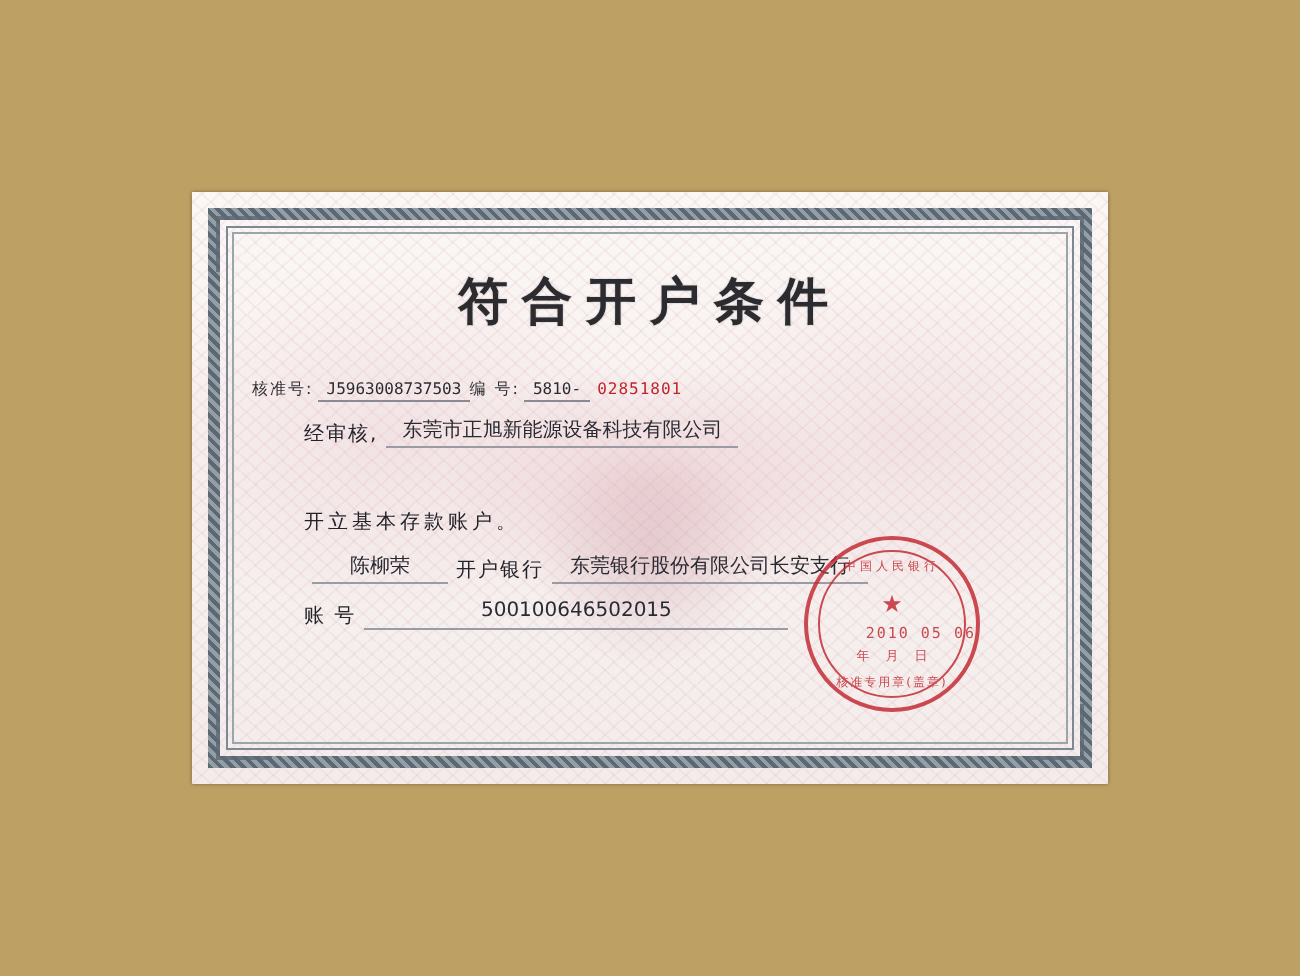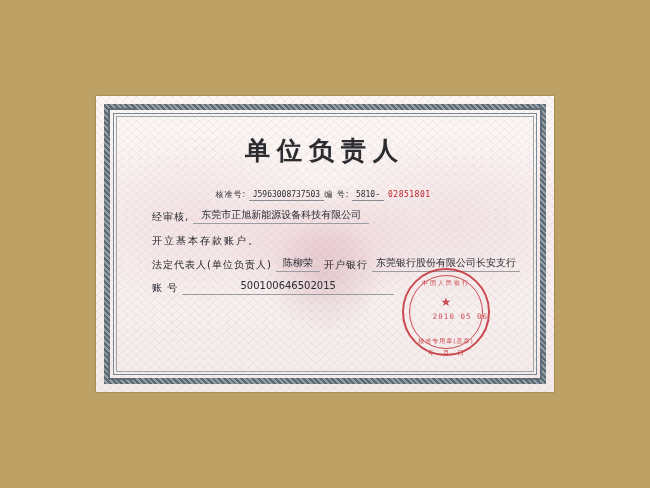--- a/index.html
+++ b/index.html
@@ -81,21 +81,21 @@
     font-family: "DejaVu Serif", serif;
     font-size: 25px;
     letter-spacing: 7px;
     color: #2b2b30;
     font-weight: bold;
     margin-top: 10px;
     text-shadow: 0 0 1px rgba(0,0,0,0.25);
   }
   #row-numbers {
     display: flex;
-    justify-content: center;
+    justify-content: flex-start;
     margin-top: 22px;
     font-size: 8px;
     color: #2e2e34;
   }
   .numlabel { letter-spacing: 1px; }
   .numval {
     font-family: "DejaVu Sans Mono", monospace;
     font-size: 8px;
     color: #2b2b33;
     border-bottom: 1px solid #8a8a92;
@@ -126,21 +126,21 @@
     white-space: nowrap;
   }
   .fill.w170 { width: 168px; }
   .fill.w60  { width: 60px; }
   .fill.w150 { width: 150px; }
   .fill.w200 { width: 204px; }
   .indent { padding-left: 26px; }
   .trail { white-space: nowrap; font-size: 10px; letter-spacing: 1px; }
 
   #line-open {
-    margin-top: 10px;
+    margin-top: 30px;
     font-size: 10px;
     letter-spacing: 2px;
     color: #23232a;
     padding-left: 26px;
   }
 
   
   #seal {
     position: absolute;
     right: 34px;
@@ -184,21 +184,20 @@
     color: #c2262f;
   }
   #seal-date-units {
     position: absolute;
     left: 0; right: 0; top: 54px;
     text-align: center;
     font-size: 6.5px;
     letter-spacing: 8px;
     padding-left: 8px;
     color: #c2262f;
-    margin-top: 25px;
   }
   #seal-arc-bottom {
     position: absolute;
     left: 0; right: 0; bottom: 8px;
     text-align: center;
     font-size: 6px;
     letter-spacing: 1px;
     color: #c2262f;
   }
   
@@ -225,42 +224,41 @@
     <div id="cert-frame-outer"></div>
     <div id="cert-frame-inner"></div>
     <div id="cert-frame-inner2"></div>
     <div class="corner-orn tl"></div>
     <div class="corner-orn tr"></div>
     <div class="corner-orn bl"></div>
     <div class="corner-orn br"></div>
 
     <div id="cert-content">
 
-      <div id="cert-title">单位负责人</div>
+      <div id="cert-title">符合开户条件</div>
 
       <div id="row-numbers">
         <div>
           <span class="numlabel">核准号:</span>
           <span class="numval">J5963008737503</span>
         </div>
         <div>
           <span class="numlabel">编 号:</span>
           <span class="numval">5810-</span><span class="numval red">02851801</span>
         </div>
       </div>
 
       <div class="body-line indent">
         <span class="lbl">经审核,</span>
         <span class="fill w170">东莞市正旭新能源设备科技有限公司</span>
       </div>
 
       <div id="line-open">开立基本存款账户。</div>
 
       <div class="body-line indent">
-        <span class="lbl">法定代表人(单位负责人)</span>
         <span class="fill w60">陈柳荣</span>
         <span class="lbl">开户银行</span>
         <span class="fill w150">东莞银行股份有限公司长安支行</span>
       </div>
 
       <div class="body-line indent">
         <span class="lbl">账 号</span>
         <span class="fill w200" style="text-align:center">500100646502015</span>
       </div>
 

